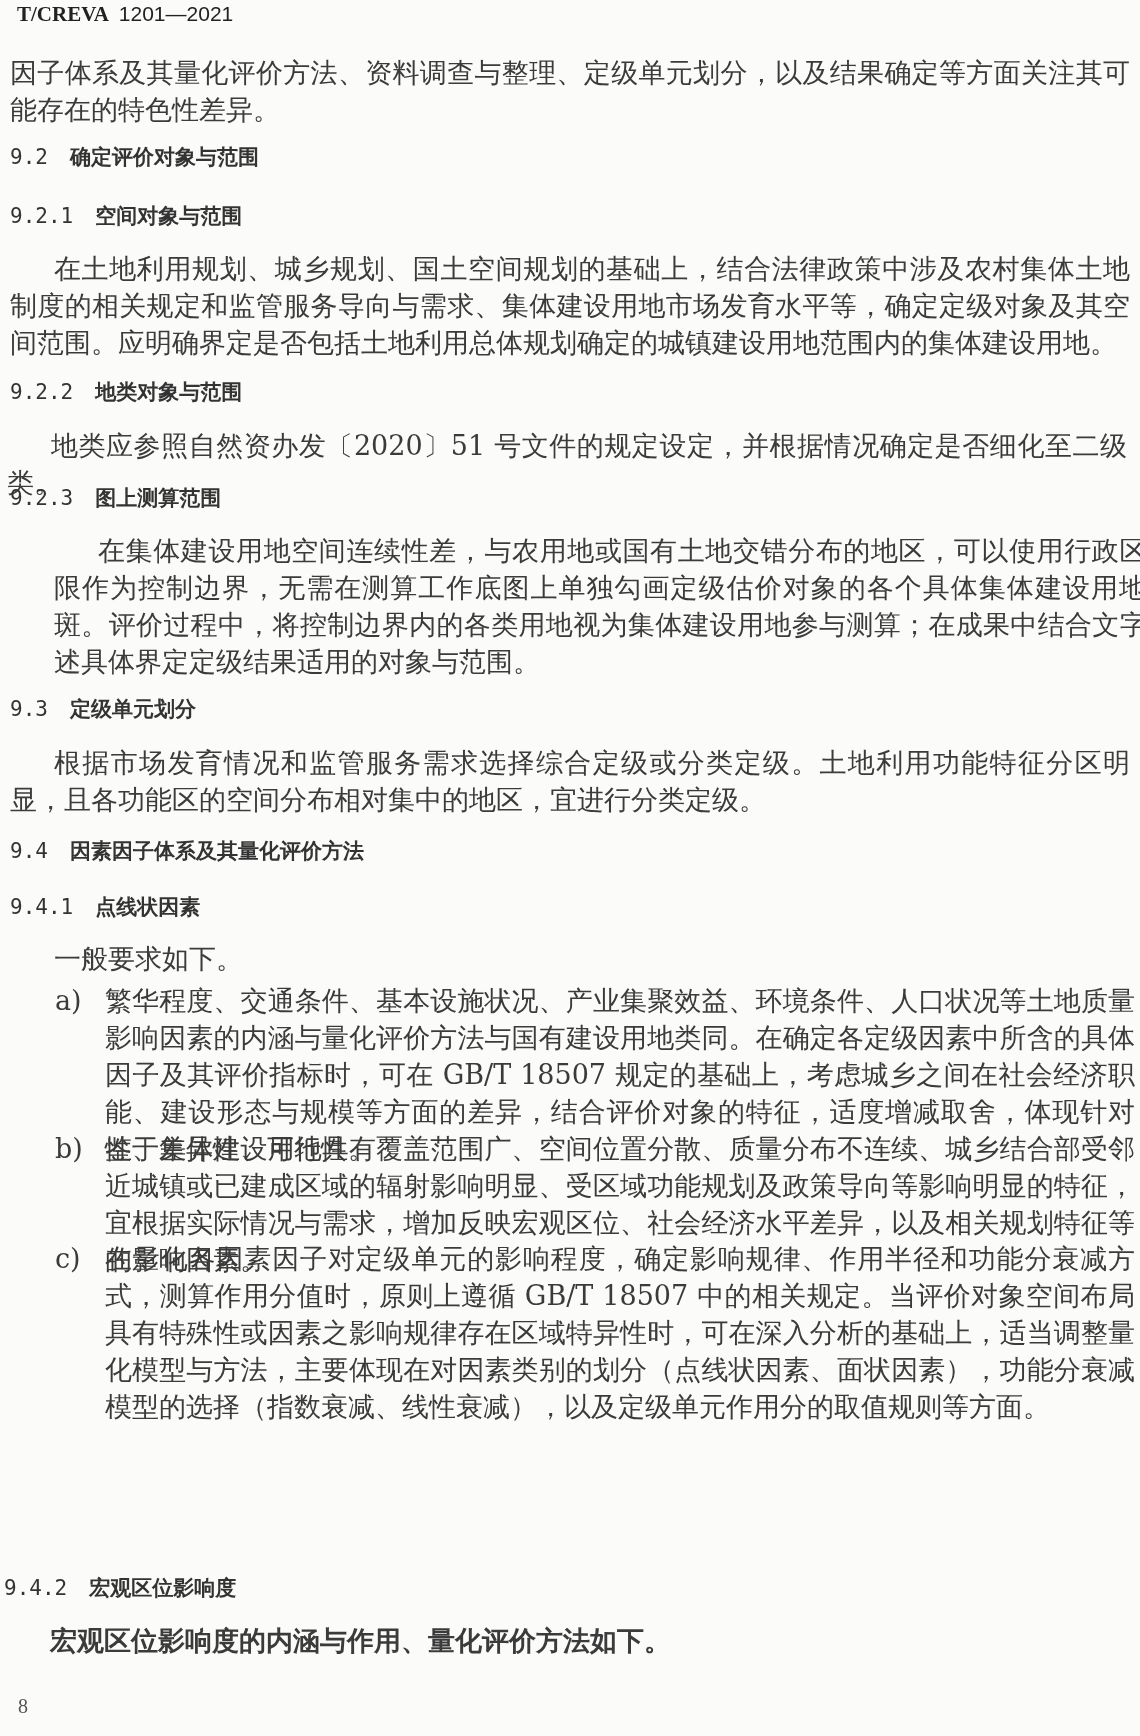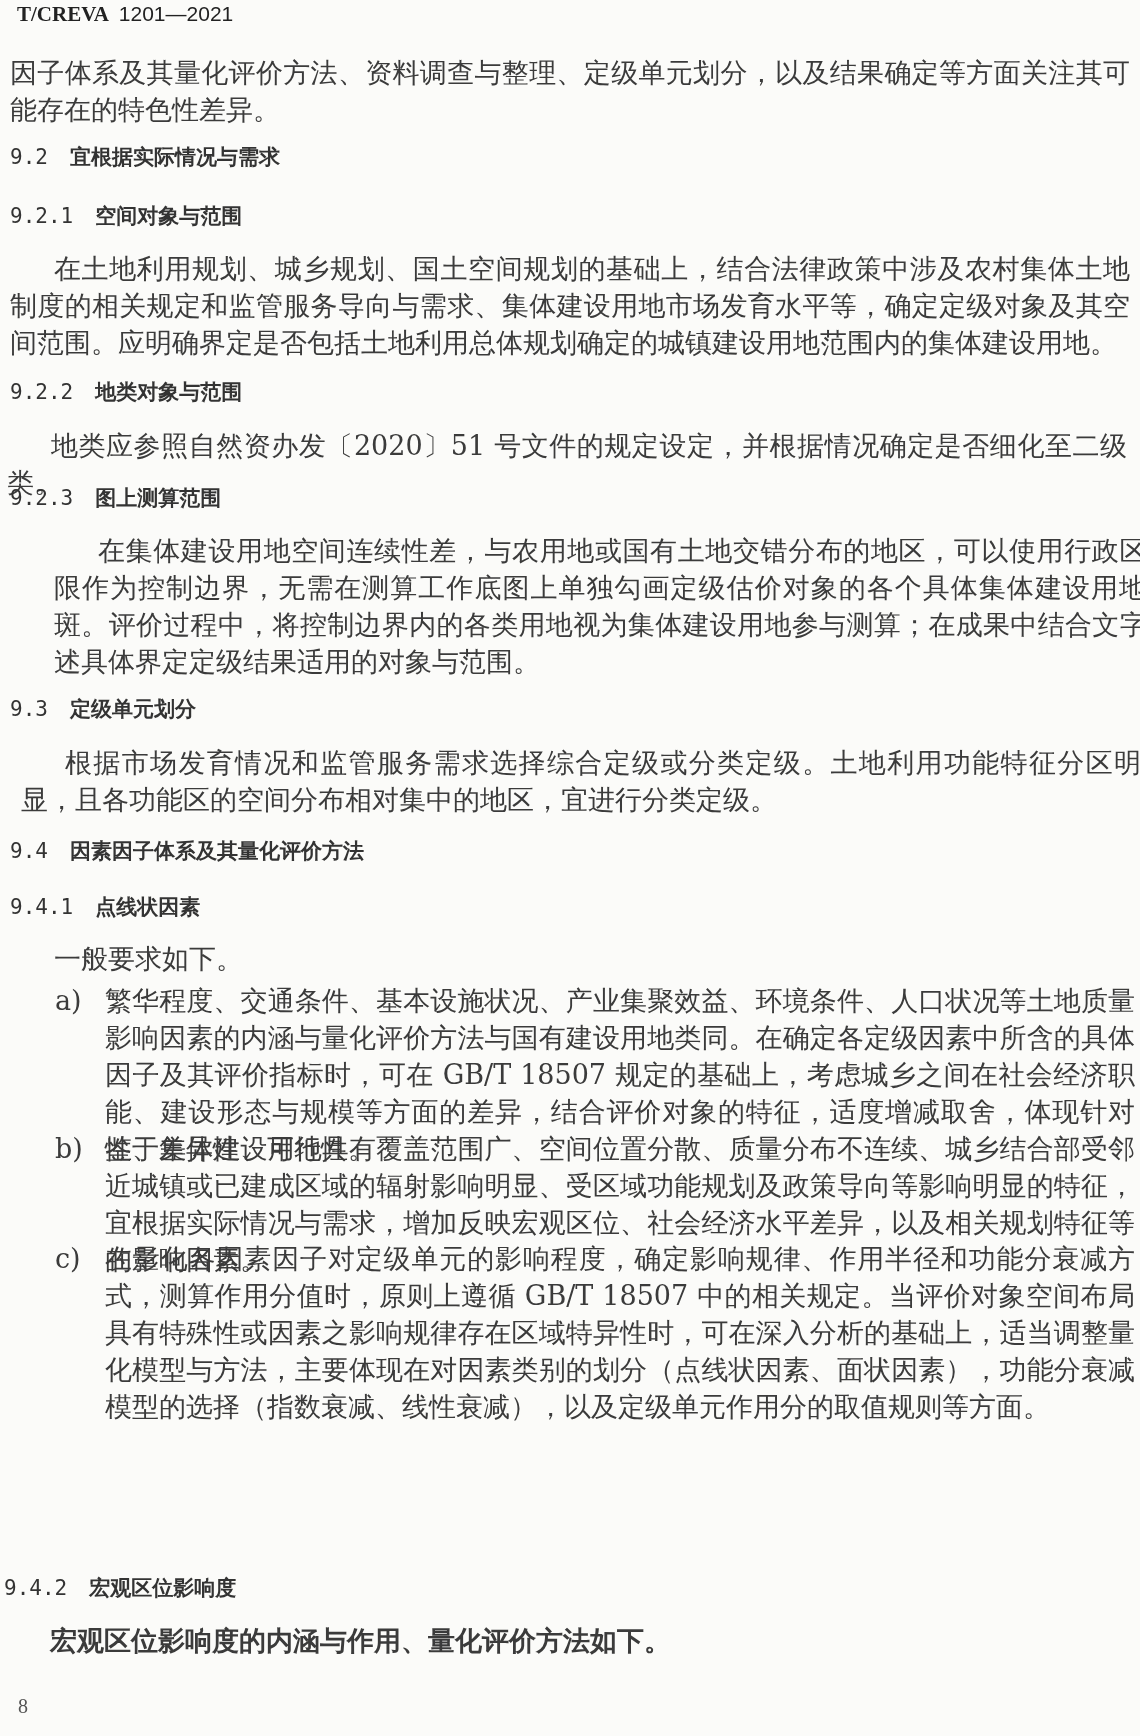--- a/index.html
+++ b/index.html
@@ -23,33 +23,33 @@
 </style>
 </head>
 <body>
 
 <div class="abs hdr">
   <span class="org">T/CREVA</span><span class="num">1201—2021</span>
 </div>
 
 <div class="abs p" style="left:10px; top:54px;">因子体系及其量化评价方法、资料调查与整理、定级单元划分，以及结果确定等方面关注其可能存在的特色性差异。</div>
 
-<div class="abs h" style="left:10px; top:143px;"><span class="n">9.2</span><span>宜根据实际情况与需求</span></div>
+<div class="abs h" style="left:10px; top:143px;"><span class="n">9.2</span><span>确定评价对象与范围</span></div>
 
 <div class="abs h" style="left:10px; top:202px;"><span class="n">9.2.1</span><span>空间对象与范围</span></div>
 <div class="abs p indent" style="left:10px; top:250px;">在土地利用规划、城乡规划、国土空间规划的基础上，结合法律政策中涉及农村集体土地制度的相关规定和监管服务导向与需求、集体建设用地市场发育水平等，确定定级对象及其空间范围。应明确界定是否包括土地利用总体规划确定的城镇建设用地范围内的集体建设用地。</div>
 
 <div class="abs h" style="left:10px; top:378px;text-align:right;"><span class="n">9.2.2</span><span>地类对象与范围</span></div>
 <div class="abs p indent" style="left:7px; top:427px;">地类应参照自然资办发〔2020〕51 号文件的规定设定，并根据情况确定是否细化至二级类。</div>
 
 <div class="abs h" style="left:10px; top:484px;"><span class="n">9.2.3</span><span>图上测算范围</span></div>
 <div class="abs p indent" style="left:10px; top:532px;margin-left:44px;">在集体建设用地空间连续性差，与农用地或国有土地交错分布的地区，可以使用行政区界限作为控制边界，无需在测算工作底图上单独勾画定级估价对象的各个具体集体建设用地图斑。评价过程中，将控制边界内的各类用地视为集体建设用地参与测算；在成果中结合文字描述具体界定定级结果适用的对象与范围。</div>
 
 <div class="abs h" style="left:10px; top:695px;"><span class="n">9.3</span><span>定级单元划分</span></div>
-<div class="abs p indent" style="left:10px; top:744px;margin-left:11px;">根据市场发育情况和监管服务需求选择综合定级或分类定级。土地利用功能特征分区明显，且各功能区的空间分布相对集中的地区，宜进行分类定级。</div>
+<div class="abs p indent" style="left:10px; top:744px;">根据市场发育情况和监管服务需求选择综合定级或分类定级。土地利用功能特征分区明显，且各功能区的空间分布相对集中的地区，宜进行分类定级。</div>
 
 <div class="abs h" style="left:10px; top:837px;"><span class="n">9.4</span><span>因素因子体系及其量化评价方法</span></div>
 
 <div class="abs h" style="left:10px; top:893px;"><span class="n">9.4.1</span><span>点线状因素</span></div>
 <div class="abs p indent" style="left:10px; top:940px;">一般要求如下。</div>
 
 <div class="abs p li" style="top:982px;">
   <span class="mk">a)</span>
   <span class="tx">繁华程度、交通条件、基本设施状况、产业集聚效益、环境条件、人口状况等土地质量影响因素的内涵与量化评价方法与国有建设用地类同。在确定各定级因素中所含的具体因子及其评价指标时，可在 GB/T 18507 规定的基础上，考虑城乡之间在社会经济职能、建设形态与规模等方面的差异，结合评价对象的特征，适度增减取舍，体现针对性、差异性、可行性。</span>
 </div>

